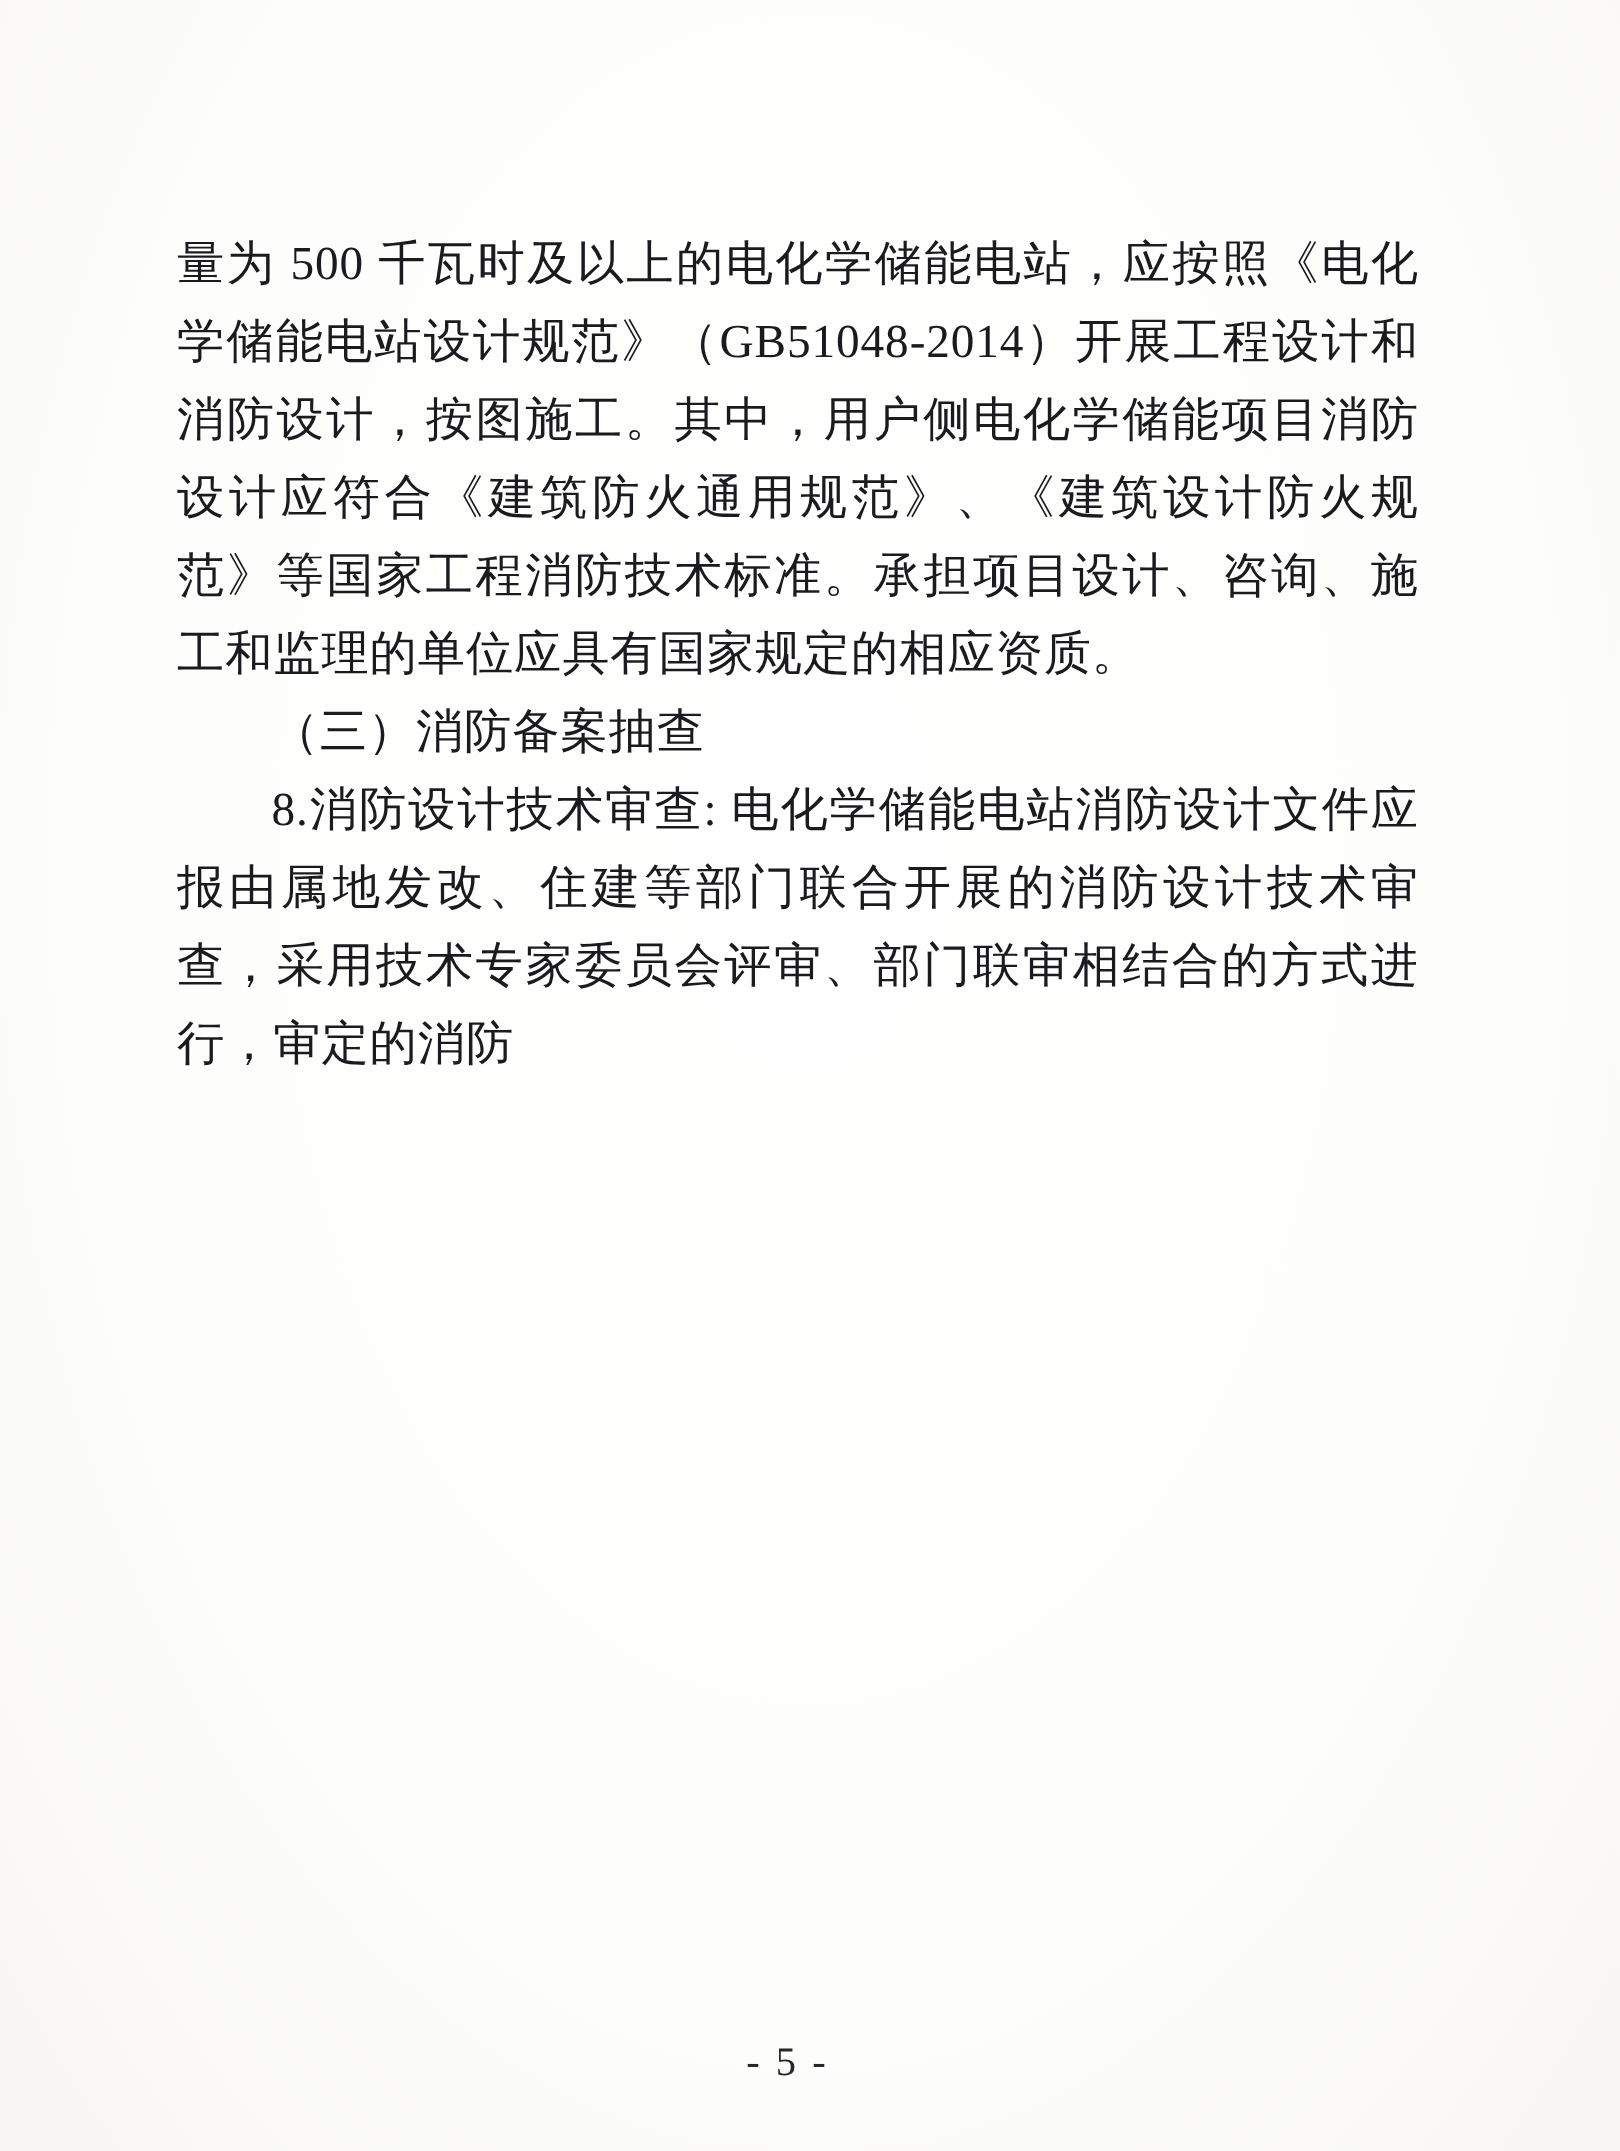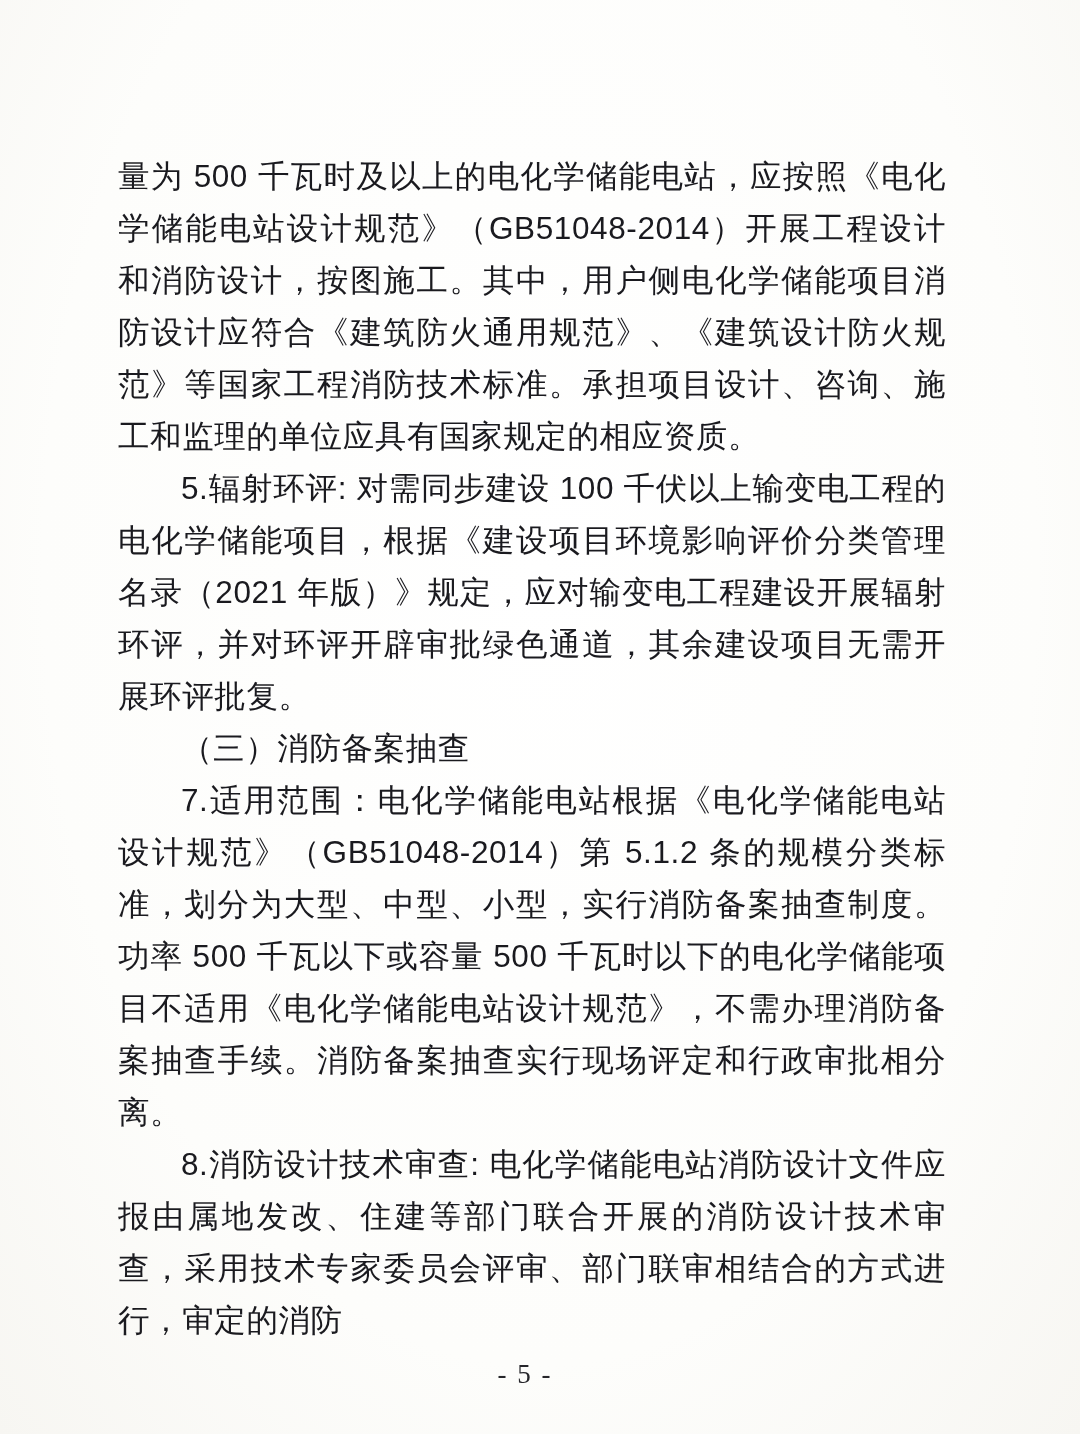--- a/index.html
+++ b/index.html
@@ -29,21 +29,21 @@
     width: 828px;
   }
   .para {
     font-size: 31.5px;
     line-height: 52px;
     letter-spacing: 0.6px;
     text-align: justify;
     text-justify: inter-ideograph;
     margin: 0 0 0 0;
     color: #1a1a1f;
-    font-family: Liberation Sans, sans-serif;
+    font-family: Liberation Serif, serif;
   }
   .indent {
     text-indent: 63px;
   }
   .page-number {
     position: absolute;
     left: 0;
     right: 0;
     bottom: 44px;
     text-align: center;
@@ -58,26 +58,24 @@
   }
 </style>
 </head>
 <body>
 
 <div class="page">
   <div class="page-inner">
 
     <p class="para">量为 500 千瓦时及以上的电化学储能电站，应按照《电化学储能电站设计规范》（GB51048-2014）开展工程设计和消防设计，按图施工。其中，用户侧电化学储能项目消防设计应符合《建筑防火通用规范》、《建筑设计防火规范》等国家工程消防技术标准。承担项目设计、咨询、施工和监理的单位应具有国家规定的相应资质。</p>
 
-    <p class="para indent">5.辐射环评: 对需同步建设 100 千伏以上输变电工程的电化学储能项目，根据《建设项目环境影响评价分类管理名录（2021 年版）》规定，应对输变电工程建设开展辐射环评，并对环评开辟审批绿色通道，其余建设项目无需开展环评批复。</p>
 
 
     <p class="para indent">（三）消防备案抽查</p>
 
-    <p class="para indent">7.适用范围：电化学储能电站根据《电化学储能电站设计规范》（GB51048-2014）第 5.1.2 条的规模分类标准，划分为大型、中型、小型，实行消防备案抽查制度。功率 500 千瓦以下或容量 500 千瓦时以下的电化学储能项目不适用《电化学储能电站设计规范》，不需办理消防备案抽查手续。消防备案抽查实行现场评定和行政审批相分离。</p>
 
     <p class="para indent">8.消防设计技术审查: 电化学储能电站消防设计文件应报由属地发改、住建等部门联合开展的消防设计技术审查，采用技术专家委员会评审、部门联审相结合的方式进行，审定的消防</p>
 
   </div>
 
   <div class="page-number">
     <span class="num">- 5 -</span>
   </div>
 </div>
 

